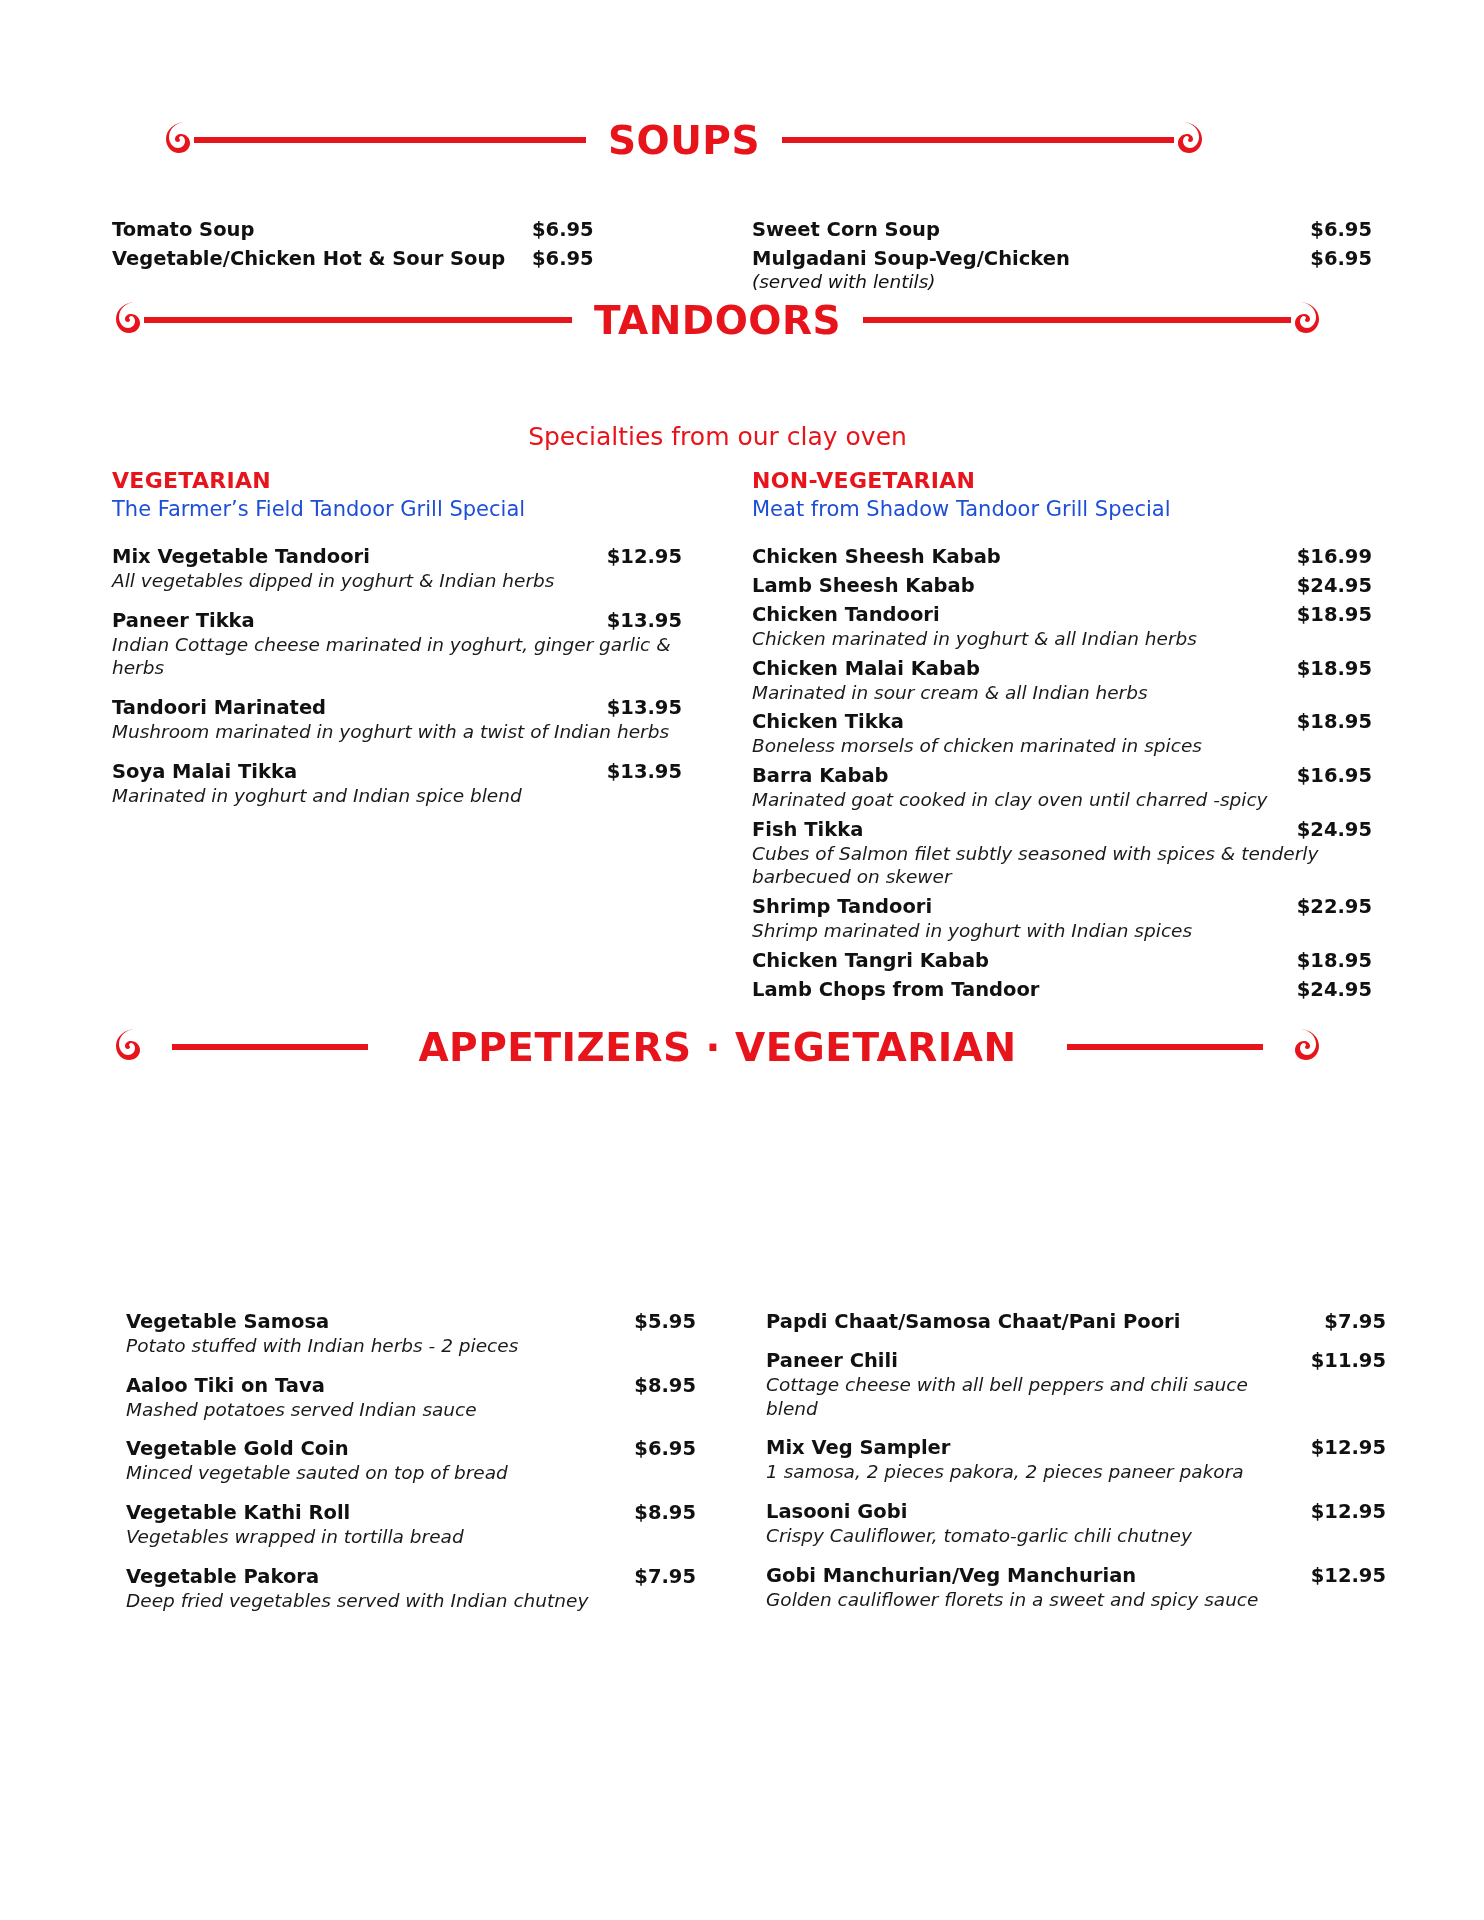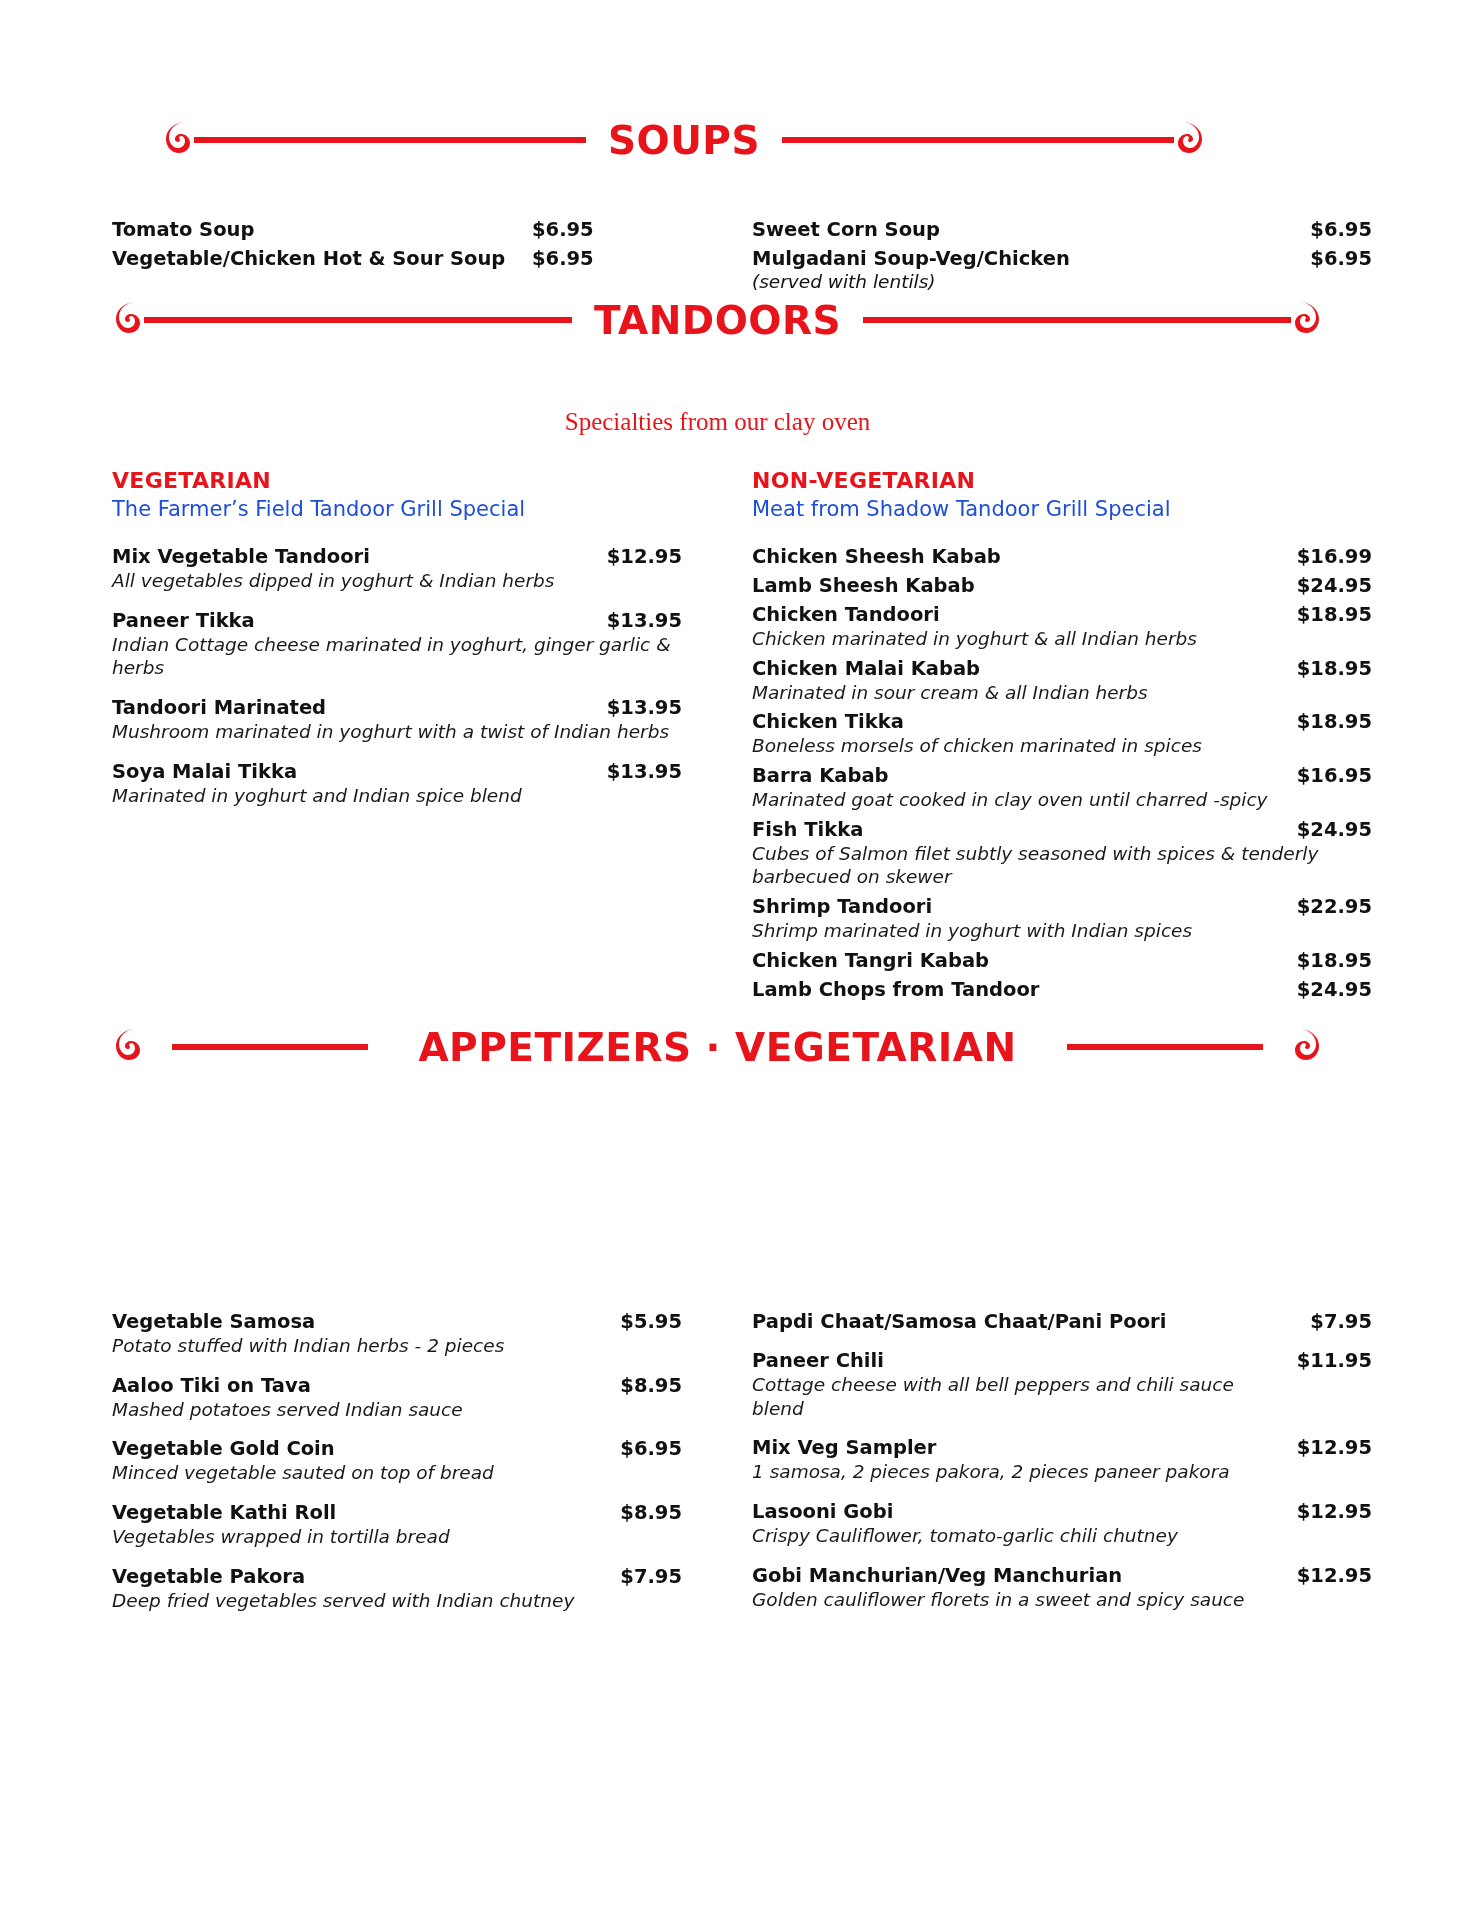--- a/index.html
+++ b/index.html
@@ -51,23 +51,22 @@
     font-size: 39px;
     letter-spacing: 0.5px;
     color: #e8141b;
     white-space: nowrap;
     line-height: 1;
   }
   .band-sub {
     text-align: center;
     color: #e8141b;
     font-size: 25px;
-    margin-top: 8px;
+    margin-top: 22px;
     font-weight: 400;
-    font-family: Liberation Serif, serif;
   }
 
   
   .cols {
     display: flex;
     gap: 0;
     width: 100%;
   }
   .col {
     width: 50%;
@@ -122,21 +121,21 @@
 
   
   #soups-band { position: absolute; left: 160px; top: 118px; width: 1048px; }
   #soups-body { position: absolute; left: 112px; top: 218px; width: 1260px; }
 
   #tandoors-band { position: absolute; left: 110px; top: 298px; width: 1215px; }
   #tandoors-sub { position: absolute; left: 110px; top: 400px; width: 1215px; }
   #tandoors-body { position: absolute; left: 112px; top: 468px; width: 1260px; }
 
   #appet-band { position: absolute; left: 110px; top: 1025px; width: 1215px; gap: 28px; }
-  #appet-body { position: absolute; left: 112px; top: 1310px; width: 1260px; }
+  #appet-body { position: absolute; left: 126px; top: 1310px; width: 1260px; }
 
   .soup-line { display: flex; align-items: baseline; }
   .soup-name {
     font-weight: 700;
     font-size: 19.5px;
     width: 420px;
   }
   .soup-price { font-weight: 700; font-size: 19.5px; }
   .soup-note { font-style: italic; font-size: 18.5px; margin-top: 1px; }
   .soup-block { margin-bottom: 6px; }

